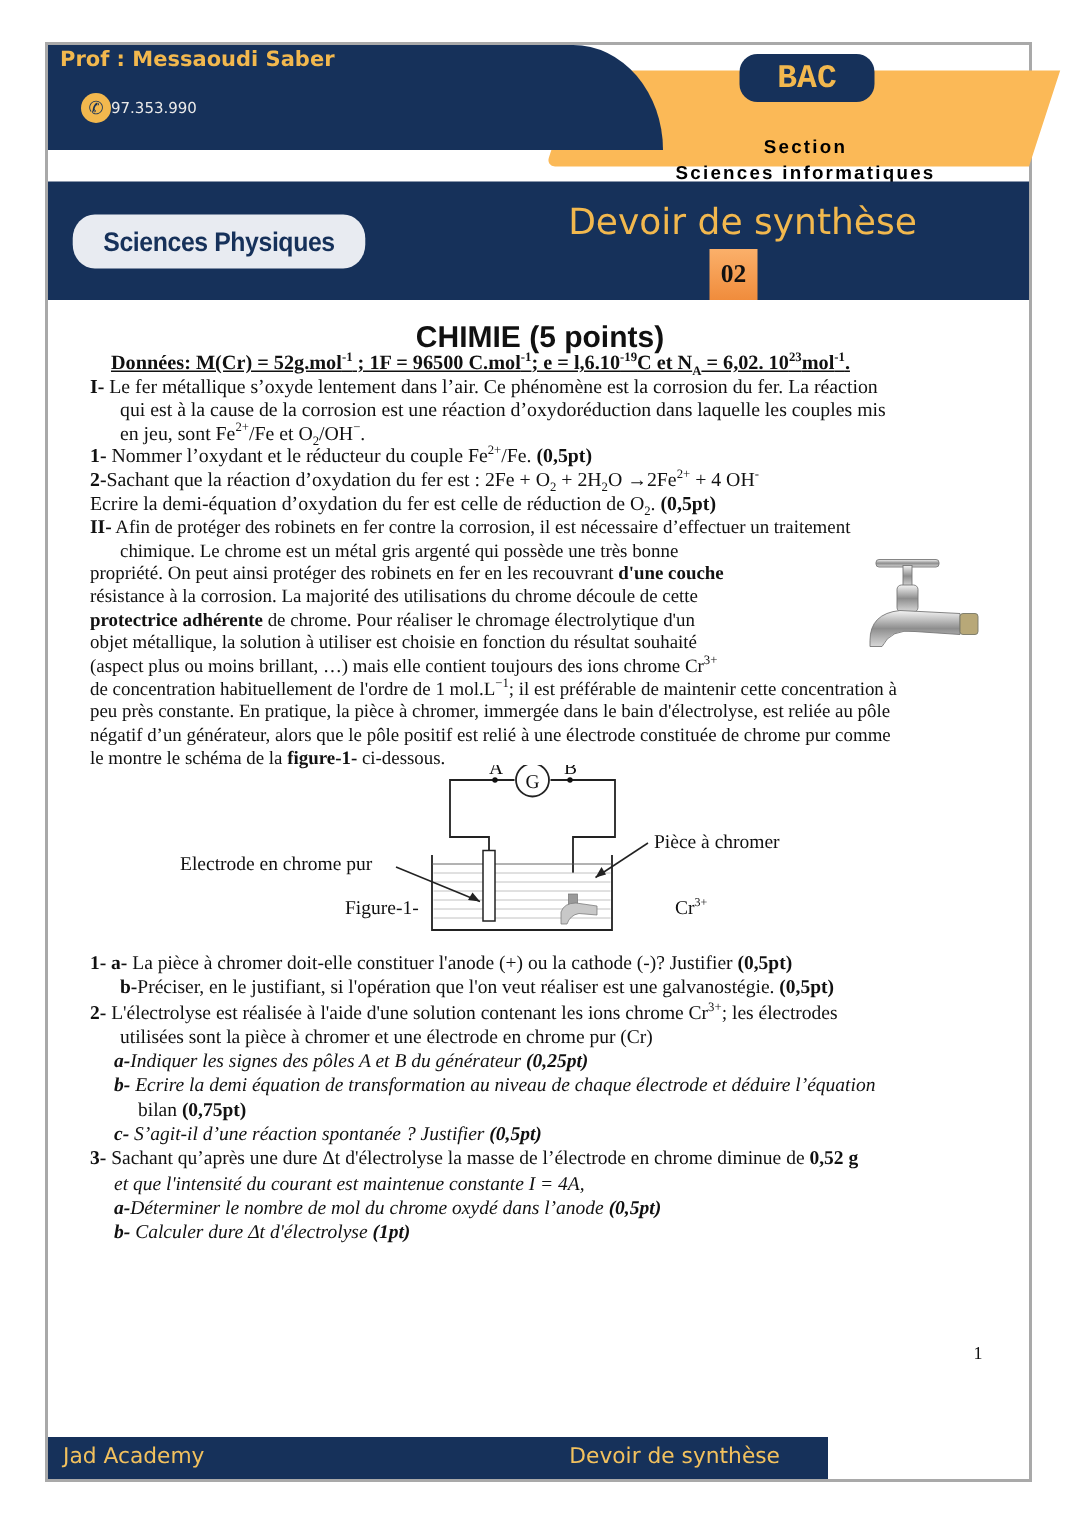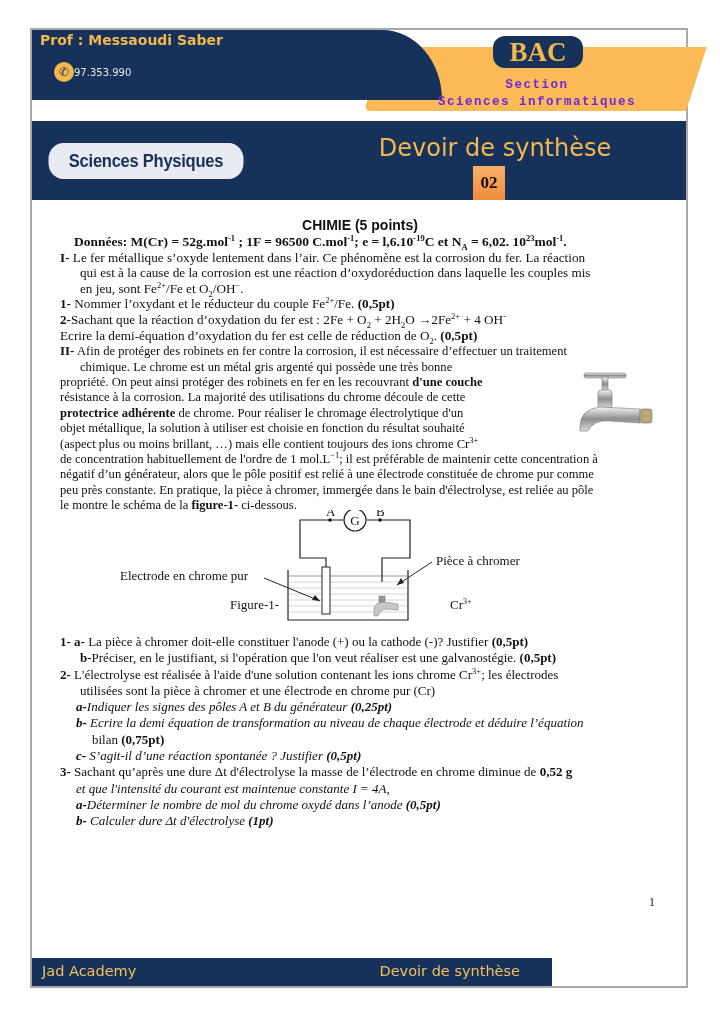--- a/index.html
+++ b/index.html
@@ -6,31 +6,31 @@
   body { width: 720px; height: 1018px; position: relative; overflow: hidden; font-family: "Liberation Serif", serif; color: #111; }
   .page-frame { position: absolute; left: 30px; top: 28px; width: 658px; height: 960px; border: 2px solid #a9a9a9; box-sizing: border-box; }
   
   .hdr-top { position: absolute; left: 32px; top: 30px; width: 654px; height: 70px; }
   .hdr-left { position: absolute; left: 0; top: 0; width: 410px; height: 70px; background: #16315a; border-top-right-radius: 60px 70px; }
   .prof { position: absolute; left: 8px; top: 2px; font-family: "DejaVu Sans", sans-serif; font-weight: bold; font-size: 14px; color: #f2b84e; }
   .phone-row { position: absolute; left: 22px; top: 32px; display: flex; align-items: center; }
   .phone-icon { width: 20px; height: 20px; border-radius: 50%; background: #f2b84e; display: flex; align-items: center; justify-content: center; color: #16315a; font-size: 12px; }
   .phone-num { margin-left: 0; font-family: "DejaVu Sans", sans-serif; font-size: 10px; color: #e9e9e9; }
   .hdr-gold { position: absolute; left: 332px; top: 17px; width: 322px; height: 64px; background: #fbb957; transform: skewX(-18deg); transform-origin: bottom left; border-bottom-left-radius: 6px; }
-  .bac { position: absolute; left: 461px; top: 6px; width: 90px; height: 32px; background: #16315a; border-radius: 12px; color: #f2b84e; font-family: Liberation Serif, serif; font-weight: bold; font-size: 27px; display: flex; align-items: center; justify-content: center; }
-  .section { position: absolute; left: 360px; top: 47px; width: 290px; text-align: center; font-family: Liberation Mono, monospace; font-weight: bold; font-size: 12.5px; color: #6d28d9; letter-spacing: 1.5px; line-height: 17px; }
+  .bac { position: absolute; left: 461px; top: 6px; width: 90px; height: 32px; background: #16315a; border-radius: 12px; color: #f2b84e; font-family: Liberation Mono, monospace; font-weight: bold; font-size: 22px; display: flex; align-items: center; justify-content: center; }
+  .section { position: absolute; left: 360px; top: 60px; width: 290px; text-align: center; font-family: Liberation Sans, sans-serif; font-weight: bold; font-size: 12.5px; color: #000000; letter-spacing: 1.5px; line-height: 17px; }
   
   .band { position: absolute; left: 32px; top: 121px; width: 654px; height: 79px; background: #16315a; }
   .sp-pill { position: absolute; left: 40px; top: 143px; width: 212px; height: 36px; background: #e8ebf1; border-radius: 16px; display: flex; align-items: center; justify-content: center; font-family: "Liberation Sans", sans-serif; font-weight: bold; font-size: 18px; color: #16315a; letter-spacing: -0.3px; transform: scaleX(0.92); }
   .devoir-title { position: absolute; left: 340px; top: 134px; width: 310px; text-align: center; font-family: "DejaVu Sans", sans-serif; font-size: 24px; color: #f2b84e; }
   .num-box { position: absolute; left: 473px; top: 166px; width: 32px; height: 34px; background: linear-gradient(#fbb06a, #f08c3c); display: flex; align-items: center; justify-content: center; font-family: Liberation Serif, serif; font-weight: bold; font-size: 17px; color: #111; }
   
   .content { position: absolute; left: 60px; top: 216px; width: 610px; font-size: 13.2px; line-height: 15.6px; }
-  .title { text-align: center; font-family: "Liberation Sans", sans-serif; font-weight: bold; font-size: 14px; margin-left: -10px; line-height: 18px; }
-  .donnees { font-weight: bold; margin-left: 14px; font-size: 13.5px; }
+  .title { text-align: center; font-family: "Liberation Sans", sans-serif; font-weight: bold; font-size: 20px; margin-left: -10px; line-height: 18px; }
+  .donnees { font-weight: bold; margin-left: 14px; font-size: 13.5px; text-decoration: underline; }
   p { margin: 0; }
   .ind { padding-left: 20px; }
   .ind2 { padding-left: 16px; font-style: italic; }
   .ind3 { padding-left: 32px; }
   sup, sub { font-size: 8.5px; line-height: 0; }
   b { font-weight: bold; }
   .faucet { position: absolute; left: 570px; top: 365px; width: 95px; height: 80px; }
   .figure { position: absolute; left: 110px; top: 510px; width: 430px; height: 120px; }
   .page-num { position: absolute; left: 649px; top: 895px; font-size: 12px; }
   .footer { position: absolute; left: 32px; top: 958px; width: 520px; height: 28px; background: #16315a; }
@@ -77,22 +77,22 @@
 
   <div style="font-size:12.6px; line-height:15.4px;">
     <p><b style="font-size:13px;">II-</b><span> Afin  de  protéger des robinets en fer contre  la  corrosion, il est nécessaire d’effectuer un traitement</span></p>
     <p class="ind">chimique. Le chrome est un métal gris argenté qui possède une très bonne</p>
     <p><span>propriété. On peut  ainsi protéger des robinets en fer en les recouvrant </span><b>d'une couche</b></p>
     <p>résistance à la corrosion. La majorité des utilisations du chrome découle de cette</p>
     <p><b>protectrice adhérente</b><span>  de chrome. Pour réaliser le chromage électrolytique d'un</span></p>
     <p>objet métallique, la solution à utiliser est choisie en fonction du résultat souhaité</p>
     <p><span>(aspect plus ou moins brillant, …) mais elle contient toujours des ions chrome Cr</span><sup>3+</sup></p>
     <p><span>de concentration habituellement de l'ordre de 1 mol.L</span><sup>−1</sup><span>; il est préférable de maintenir cette concentration à</span></p>
+    <p>peu près constante. En pratique, la pièce à chromer, immergée dans le bain d'électrolyse, est reliée au pôle</p>
     <p>négatif d’un générateur, alors que le pôle positif est relié à une électrode constituée de chrome pur comme</p>
-    <p>peu près constante. En pratique, la pièce à chromer, immergée dans le bain d'électrolyse, est reliée au pôle</p>
     <p><span>le montre le schéma de la </span><b>figure-1-</b><span> ci-dessous.</span></p>
   </div>
 </div>
 
 <svg class="faucet" viewBox="0 0 95 80">
   <defs>
     <linearGradient id="chrome" x1="0" y1="0" x2="0" y2="1">
       <stop offset="0" stop-color="#f4f4f4"></stop>
         <stop offset="0.5" stop-color="#8e8e8e"></stop>
         <stop offset="1" stop-color="#d8d8d8"></stop>

